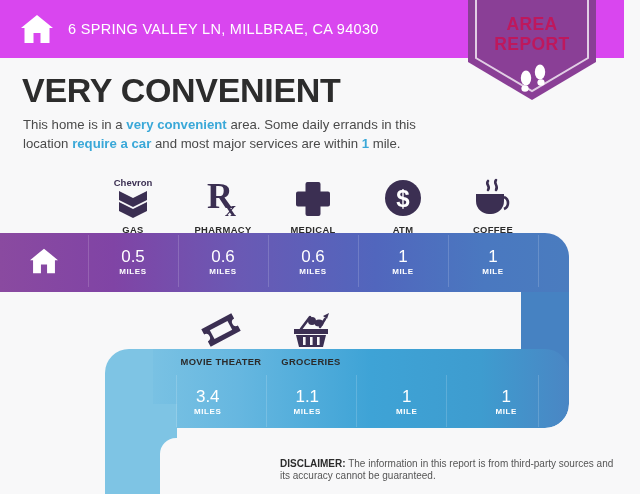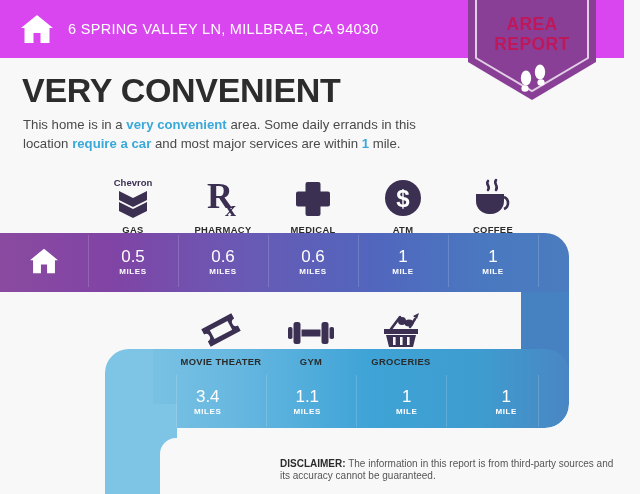--- a/index.html
+++ b/index.html
@@ -231,32 +231,20 @@
     <div class="icon-cell">
       <div class="icon-glyph">
         <svg width="42" height="40" viewBox="0 0 42 40">
           <g transform="rotate(-28 21 20)">
             <path fill="#3b2f52" d="M4 10 H38 V16 A4 4 0 0 0 38 24 V30 H4 V24 A4 4 0 0 0 4 16 Z"></path>
             <rect x="11" y="15" width="20" height="10" fill="#f8f8f9"></rect>
           </g>
         </svg>
       </div>
       <div class="icon-label">MOVIE THEATER</div>
-    </div>
-    <div class="icon-cell">
-      <div class="icon-glyph">
-        <svg width="46" height="34" viewBox="0 0 46 34">
-          <rect x="0" y="11" width="4.5" height="12" rx="1.8" fill="#3b2f52"></rect>
-          <rect x="5.5" y="6" width="7" height="22" rx="2.5" fill="#3b2f52"></rect>
-          <rect x="13.5" y="13.5" width="19" height="7" fill="#3b2f52"></rect>
-          <rect x="33.5" y="6" width="7" height="22" rx="2.5" fill="#3b2f52"></rect>
-          <rect x="41.5" y="11" width="4.5" height="12" rx="1.8" fill="#3b2f52"></rect>
-        </svg>
-      </div>
-      <div class="icon-label">GYM</div>
     </div>
     <div class="icon-cell">
       <div class="icon-glyph">
         <svg width="44" height="40" viewBox="0 0 44 40">
           <path fill="none" stroke="#3b2f52" stroke-width="2.6" stroke-linecap="round" d="M12 19 L21 7"></path>
           <circle cx="23" cy="11" r="4" fill="#3b2f52"></circle>
           <ellipse cx="30" cy="13" rx="4.5" ry="3.6" fill="#3b2f52"></ellipse>
           <path fill="#3b2f52" d="M34 6 L40 3 L38 9 Z"></path>
           <path fill="none" stroke="#3b2f52" stroke-width="2.4" stroke-linecap="round" d="M36 9 L31 17"></path>
           <rect x="5" y="19" width="34" height="5" fill="#3b2f52"></rect>

